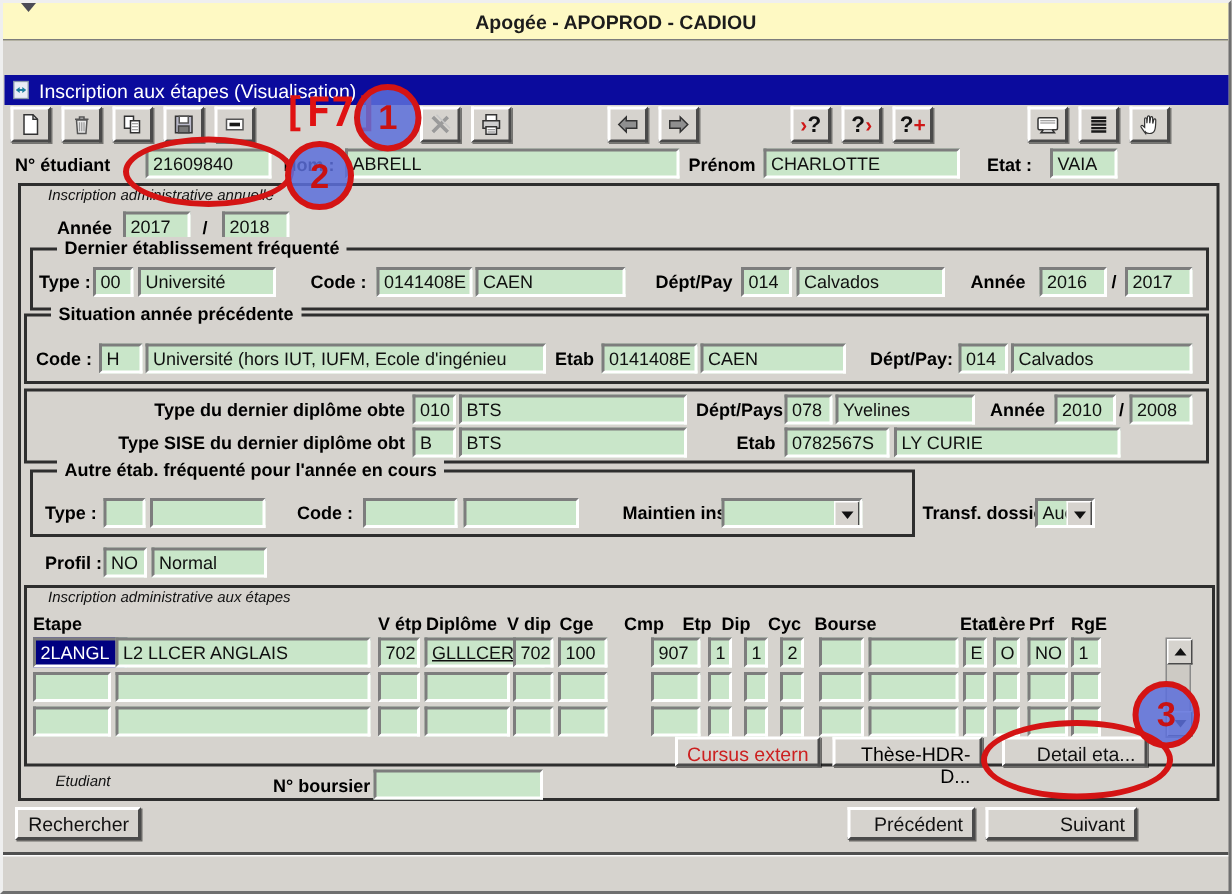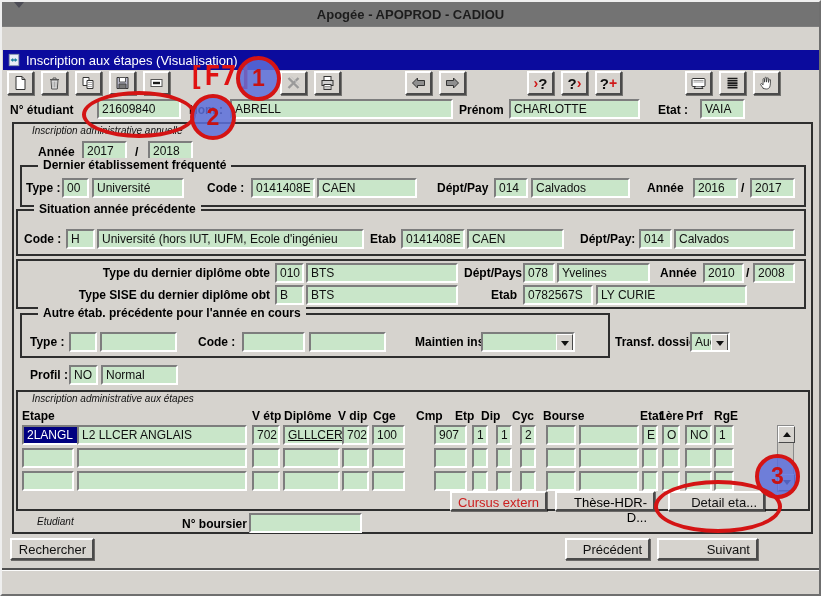--- a/index.html
+++ b/index.html
@@ -1,20 +1,20 @@
 <!DOCTYPE html>
 <html><head>
 <meta charset="utf-8">
 <style>
   html,body{margin:0;padding:0;background:#9a9a9a;}
   .screen{position:relative;width:821px;height:596px;background:#d6d3ce;
     font-family:"Liberation Sans","DejaVu Sans",sans-serif;overflow:hidden;
     border:2px solid;border-color:#efefef #6f6f6f #6f6f6f #efefef;box-sizing:border-box;}
   
-  .titlebar{position:absolute;left:0;top:0;width:100%;height:24px;background:#737373;
+  .titlebar{position:absolute;left:0;top:0;width:100%;height:24px;background:#fef9c3;
     border-bottom:1px solid #7d7d7d;display:flex;align-items:center;}
   .win-menu-btn{position:absolute;left:12px;top:6px;width:14px;height:12px;cursor:default;}
   .tri{width:0;height:0;border-left:5px solid transparent;border-right:5px solid transparent;border-top:6px solid #4c4c55;}
   .title{width:100%;text-align:center;font-weight:bold;font-size:13px;color:#1c1c1c;}
   
   .menubar{position:absolute;left:0;top:25px;width:100%;height:22px;background:#d6d3ce;
     border-bottom:1px solid #8a8a8a;font-size:13px;color:#111;padding-left:6px;box-sizing:border-box;}
   .menu-item{display:inline-block;padding:3px 9px 0 2px;}
   
   .formbar{position:absolute;left:1px;top:48px;width:819px;height:20px;background:#0b0b9d;
@@ -228,21 +228,21 @@
   <div class="lbl" style="left:744px;top:263px">/</div>
   <div class="fld" style="left:751px;top:261px;width:42px">2008</div>
   <div class="lbl" style="left:14px;top:285px;width:254px;text-align:right">Type SISE du  dernier diplôme obt</div>
   <div class="fld" style="left:273px;top:283px;width:29px">B</div>
   <div class="fld" style="left:304px;top:283px;width:152px">BTS</div>
   <div class="lbl" style="left:489px;top:285px">Etab</div>
   <div class="fld" style="left:521px;top:283px;width:70px">0782567S</div>
   <div class="fld" style="left:594px;top:283px;width:151px">LY CURIE</div>
 
   <div class="grp" style="left:18px;top:311px;width:590px;height:45px">
-    <span class="grp-title">Autre étab. précédente pour l'année en cours</span>
+    <span class="grp-title">Autre étab. fréquenté pour l'année en cours</span>
   </div>
   <div class="lbl" style="left:28px;top:332px">Type :</div>
   <div class="fld" style="left:67px;top:330px;width:28px"></div>
   <div class="fld" style="left:98px;top:330px;width:77px"></div>
   <div class="lbl" style="left:196px;top:332px">Code :</div>
   <div class="fld" style="left:240px;top:330px;width:63px"></div>
   <div class="fld" style="left:307px;top:330px;width:77px"></div>
   <div class="lbl" style="left:413px;top:332px">Maintien insc</div>
   <div class="drop" style="left:479px;top:330px;width:94px">
     <span></span>

